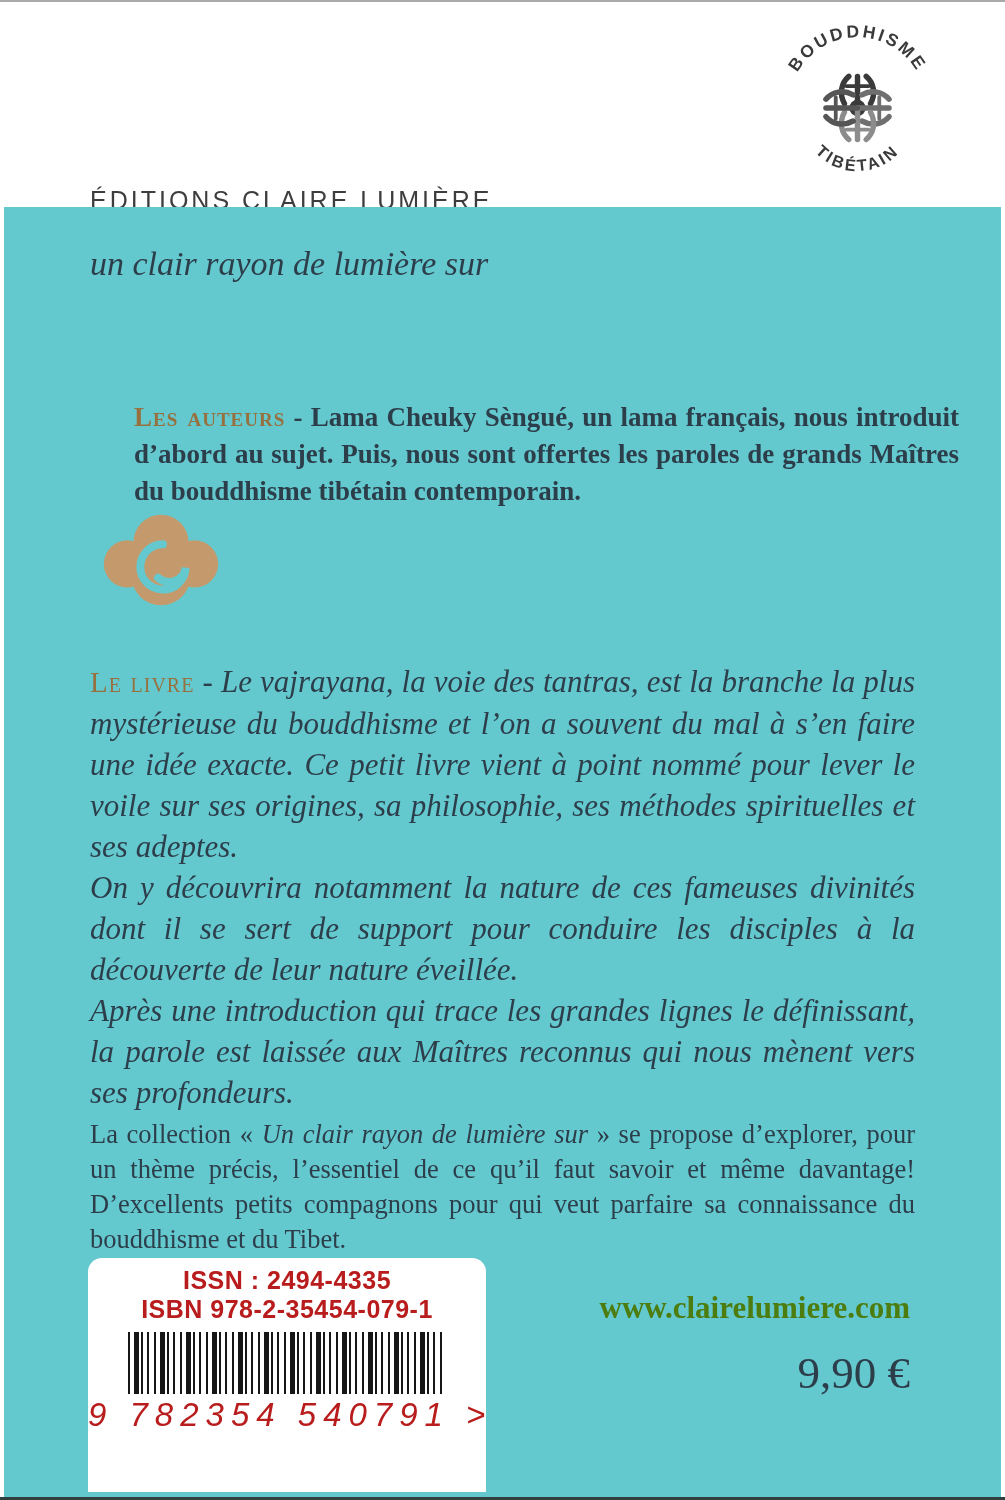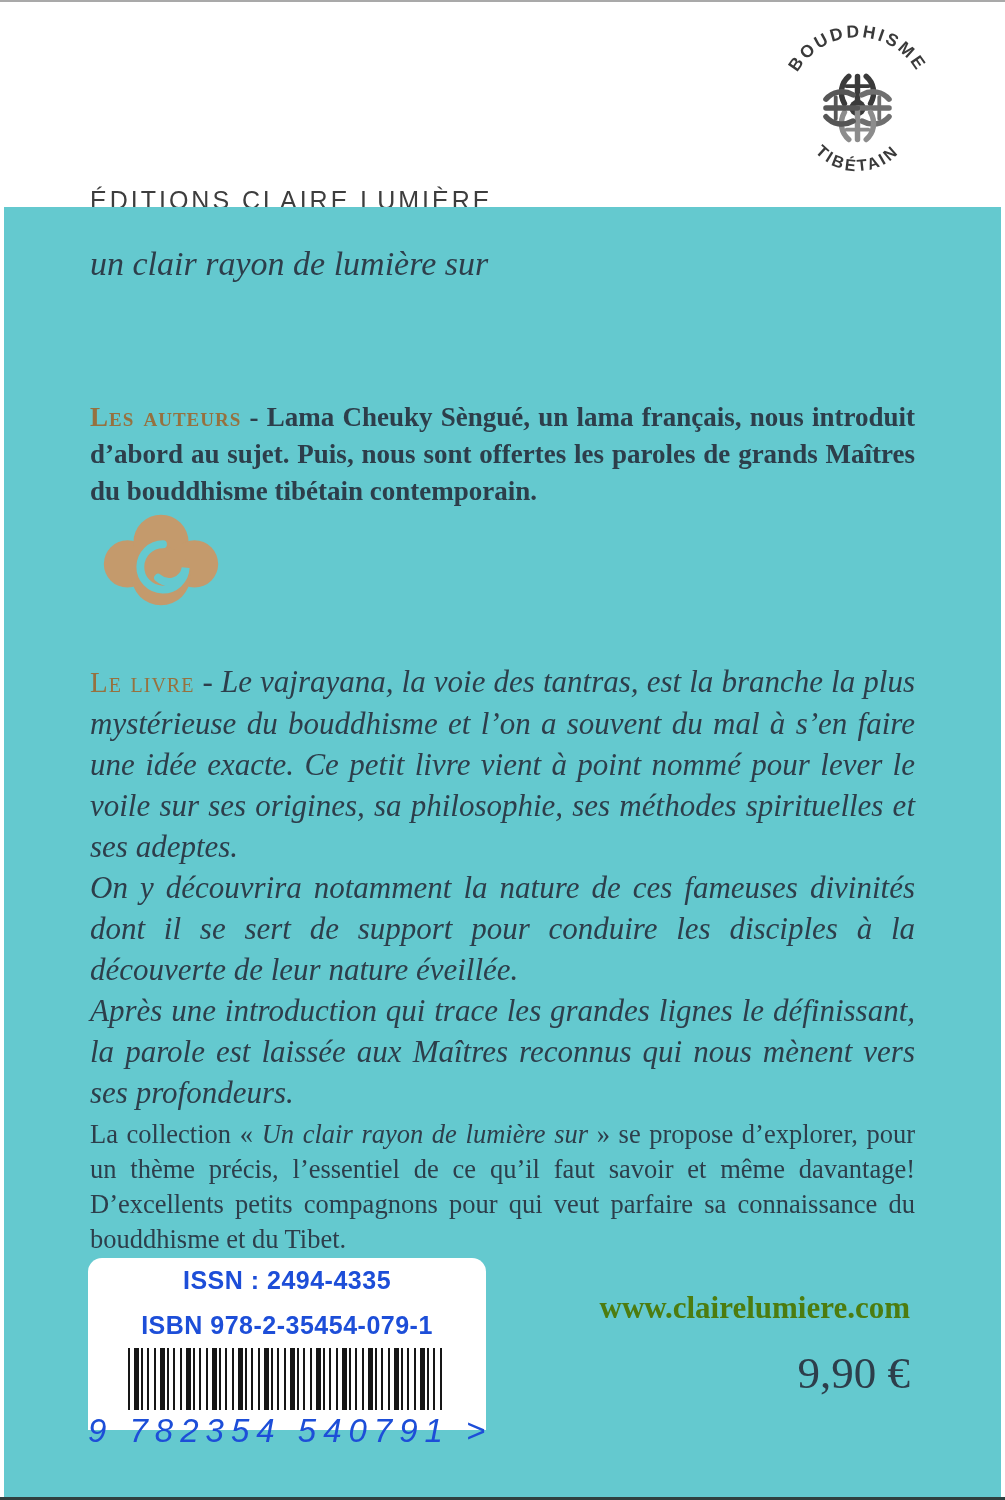--- a/index.html
+++ b/index.html
@@ -49,46 +49,46 @@
     text-align:justify;
   }
   .goldlabel{
     font-variant:small-caps;
     color:#96713f;
     letter-spacing:1px;
     font-style:normal;
   }
   .auteurs{
     top:370px;
-    font-size:27px;line-height:37px;font-weight:600;
+    font-size:27px;line-height:37px;font-weight:600;margin-left:44px;
   }
   .cloud{
     position:absolute;left:92px;top:500px;width:138px;height:118px;
   }
   .livre{
     top:628px;
     font-size:31px;line-height:41px;
     font-style:italic;
   }
   .livre .goldlabel{font-size:29px;}
   .collection{
     top:1088px;
     font-size:26.5px;line-height:35px;
   }
   .collection .ital{font-style:italic;}
   
   .isbnbox{
-    position:absolute;left:88px;top:1256px;width:398px;height:172px;
+    position:absolute;left:88px;top:1256px;width:398px;height:234px;
     background:#ffffff;border-radius:14px 14px 0 0;
     text-align:center;
-    color:#1d4ed8;
+    color:#b91c1c;
     font-family:"Liberation Sans", sans-serif;
   }
   .issn{margin-top:8px;font-size:25px;font-weight:700;letter-spacing:0.5px;}
-  .isbn{margin-top:16px;font-size:25px;font-weight:700;letter-spacing:0.5px;}
+  .isbn{margin-top:0;font-size:25px;font-weight:700;letter-spacing:0.5px;}
   .bars{
     margin:8px 40px 0 40px;height:62px;
     background:repeating-linear-gradient(90deg,
       #161616 0 2px,#ffffff 2px 6px,
       #161616 6px 11px,#ffffff 11px 13px,
       #161616 13px 15px,#ffffff 15px 19px,
       #161616 19px 21px,#ffffff 21px 26px);
   }
   .digits{
     margin-top:2px;

